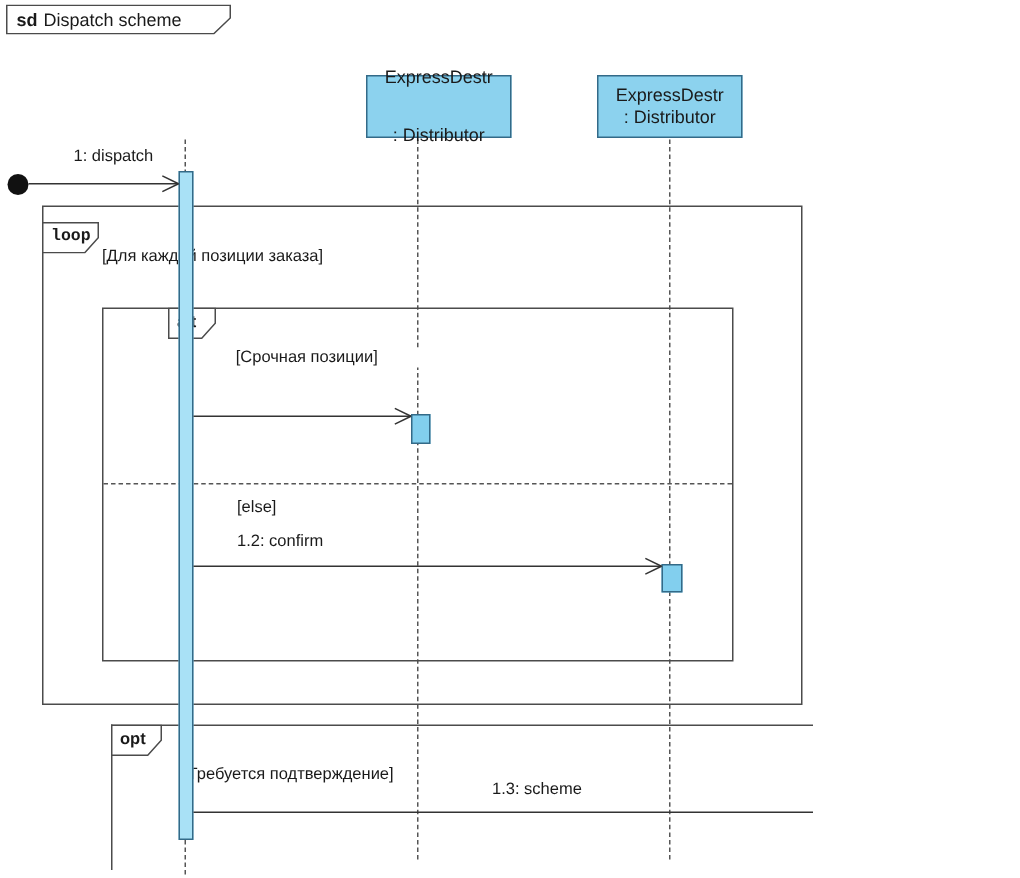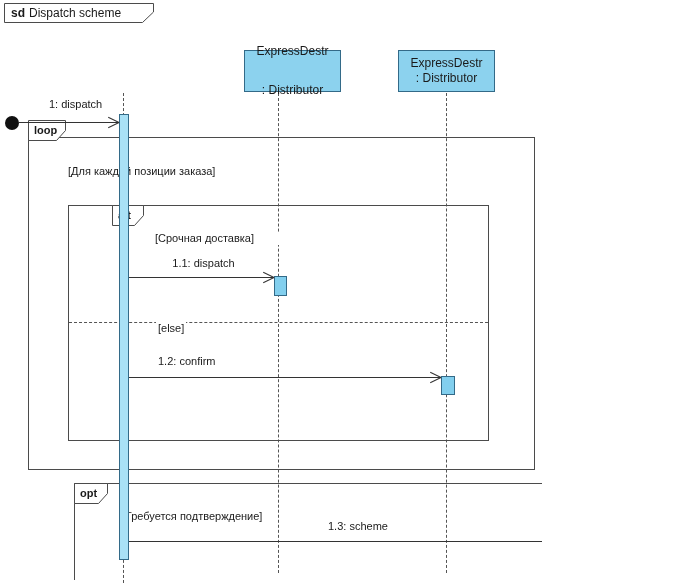--- a/index.html
+++ b/index.html
@@ -99,38 +99,38 @@
   <div class="head" style="left:244px;gap:24px;">
     <span>ExpressDestr</span>
     <span>: Distributor</span>
   </div>
   <div class="head" style="left:398px;">
     <span>ExpressDestr</span>
     <span>: Distributor</span>
   </div>
 
   <div class="fragment" style="left:28px; top:137px; width:507px; height:333px;"></div>
-  <div class="op-label" style="left:28px; top:120px; width:38px; height:21px;">
+  <div class="op-label" style="left:28px; top:148px; width:38px; height:21px;font-family:Liberation Mono, monospace;">
     <svg width="38" height="21">
       <path d="M0.5,0.5 H37.5 V10.5 L28.5,20.5 H0.5 Z" fill="#ffffff" stroke="#4b4b4b"></path>
     </svg>
     <span class="op-text">loop</span>
   </div>
   <div class="guard" style="left:66px; top:165px;">[Для каждой позиции заказа]</div>
 
   <div class="fragment" style="left:68px; top:205px; width:421px; height:236px;"></div>
   <div class="op-label" style="left:68px; top:205px; width:32px; height:21px;margin-left:44px;">
     <svg width="32" height="21">
       <path d="M0.5,0.5 H31.5 V10.5 L22.5,20.5 H0.5 Z" fill="#ffffff" stroke="#4b4b4b"></path>
     </svg>
     <span class="op-text">alt</span>
   </div>
-  <div class="guard" style="left:115px; top:232px; width:175px; text-align:center;">[Срочная доставка]</div>
+  <div class="guard" style="left:115px; top:232px; width:175px; text-align:center;">[Срочная позиции]</div>
   <div class="separator" style="left:69px; top:322px; width:419px;"></div>
-  <div class="guard" style="left:156px; top:322px;">[else]</div>
+  <div class="guard" style="left:156px; top:332px;">[else]</div>
 
   <div class="fragment open-bottom" style="left:74px; top:483px; width:602px; height:97px;"></div>
   <div class="op-label" style="left:74px; top:483px; width:34px; height:21px;text-align:right;">
     <svg width="34" height="21">
       <path d="M0.5,0.5 H33.5 V10.5 L24.5,20.5 H0.5 Z" fill="#ffffff" stroke="#4b4b4b"></path>
     </svg>
     <span class="op-text">opt</span>
   </div>
   <div class="guard" style="left:120px; top:510px;">[Требуется подтверждение]</div>
 
@@ -143,21 +143,20 @@
   <div class="msg-shaft" style="left:19px; top:122px; width:100px;">
     <span class="barb up"></span>
     <span class="barb down"></span>
   </div>
   <div class="msg-label" style="left:27px; top:98px;margin-left:20px;">1: dispatch</div>
 
   <div class="msg-shaft" style="left:129px; top:277px; width:145px;">
     <span class="barb up"></span>
     <span class="barb down"></span>
   </div>
-  <div class="msg-label centered" style="left:129px; top:257px; width:145px;">1.1: dispatch</div>
 
   <div class="msg-shaft" style="left:129px; top:377px; width:312px;">
     <span class="barb up"></span>
     <span class="barb down"></span>
   </div>
   <div class="msg-label" style="left:156px; top:355px;">1.2: confirm</div>
 
   <div class="msg-shaft" style="left:129px; top:541px; width:482px;">
     <span class="barb up"></span>
     <span class="barb down"></span>

